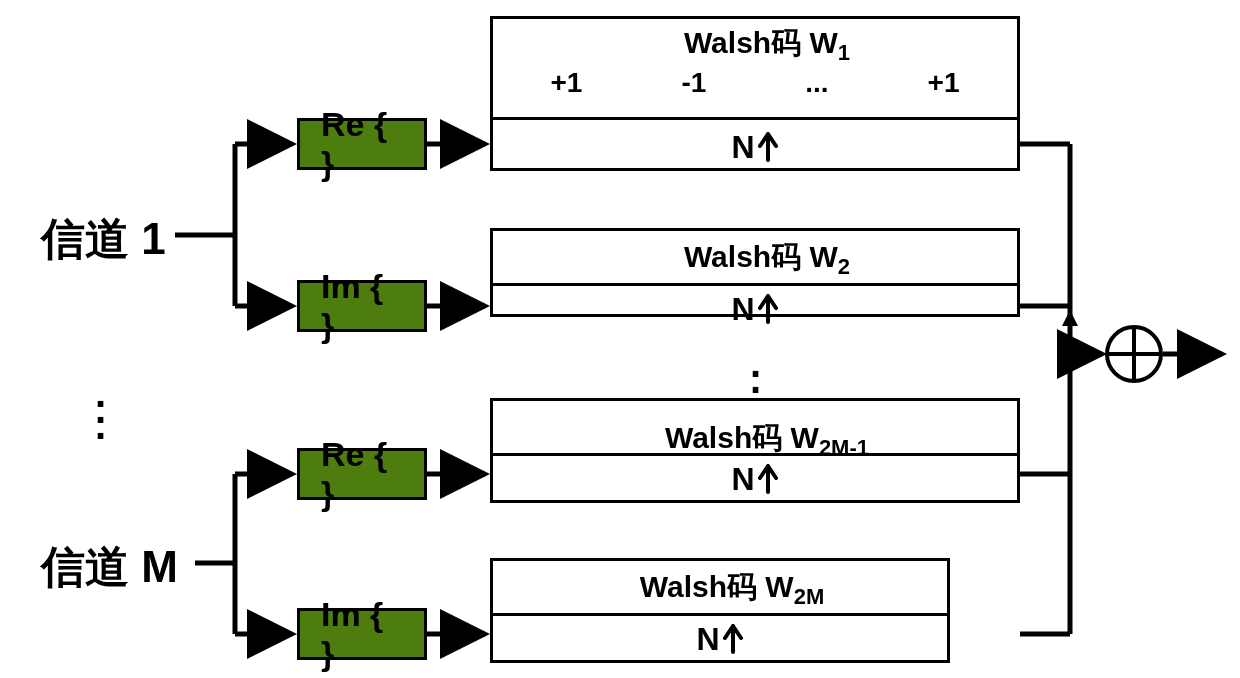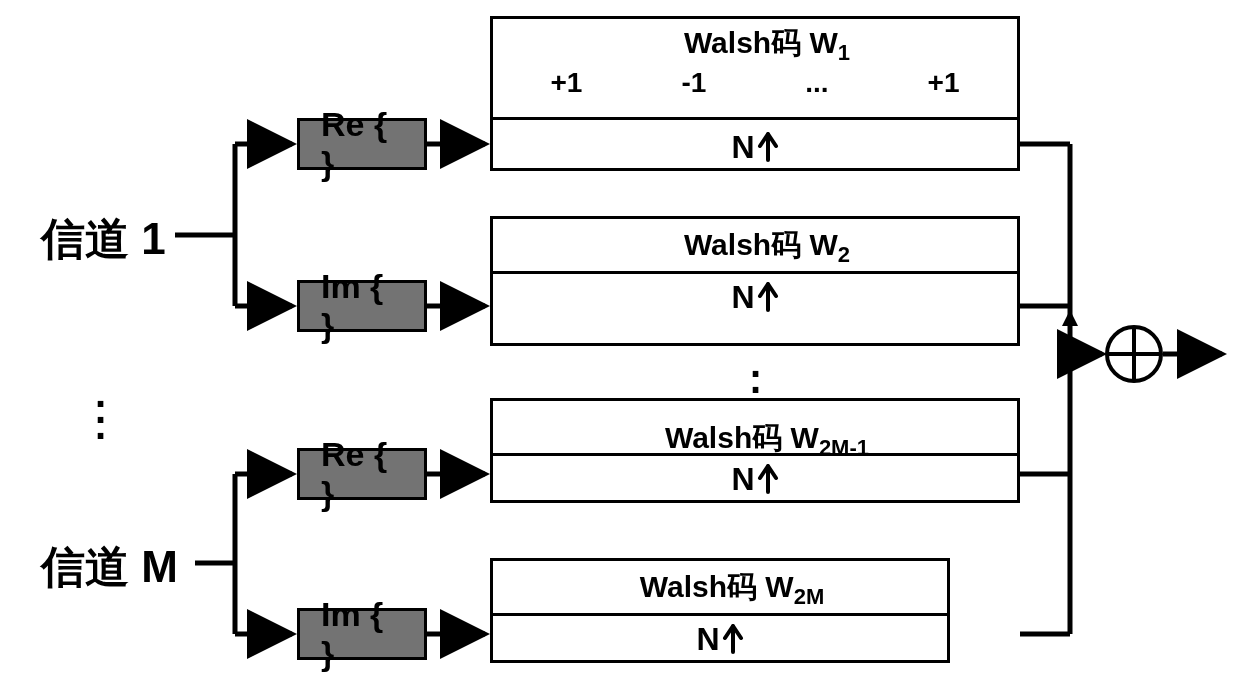--- a/index.html
+++ b/index.html
@@ -25,21 +25,21 @@
     position: absolute;
     font-size: 40px;
     font-weight: bold;
     line-height: 0.4;
     letter-spacing: 0;
   }
   .vdots span { display: block; }
   .op-box {
     position: absolute;
     border: 3px solid #000;
-    background: #737373;
+    background: #4d7c0f;
     font-weight: bold;
     font-size: 34px;
     display: flex;
     align-items: center;
     justify-content: center;
     padding: 0 21px;
   }
   .walsh-block {
     position: absolute;
     border: 3px solid #000;
@@ -135,21 +135,21 @@
   </div>
   <div class="walsh-divider" style="top:98px;"></div>
   <div class="walsh-n" style="top:106px; height:44px;">
     <span>N</span>
     <svg class="up-arrow-svg" width="22" height="30">
         <path d="M11 28 L11 6 M11 2 L3 14 M11 2 L19 14" stroke="#000" stroke-width="4" fill="none" stroke-linecap="round"></path>
       </svg>
   </div>
 </div>
 
-<div class="walsh-block" style="left:490px; top:216px; width:530px; height:130px;">
+<div class="walsh-block" style="left:490px; top:228px; width:530px; height:89px;">
   <div class="walsh-title" style="top:6px;">
     <span>Walsh码 W</span><span class="walsh-sub">2</span>
   </div>
   <div class="walsh-divider" style="top:52px;"></div>
   <div class="walsh-n" style="top:56px; height:44px;">
     <span>N</span>
     <svg class="up-arrow-svg" width="22" height="30">
         <path d="M11 28 L11 6 M11 2 L3 14 M11 2 L19 14" stroke="#000" stroke-width="4" fill="none" stroke-linecap="round"></path>
       </svg>
   </div>

